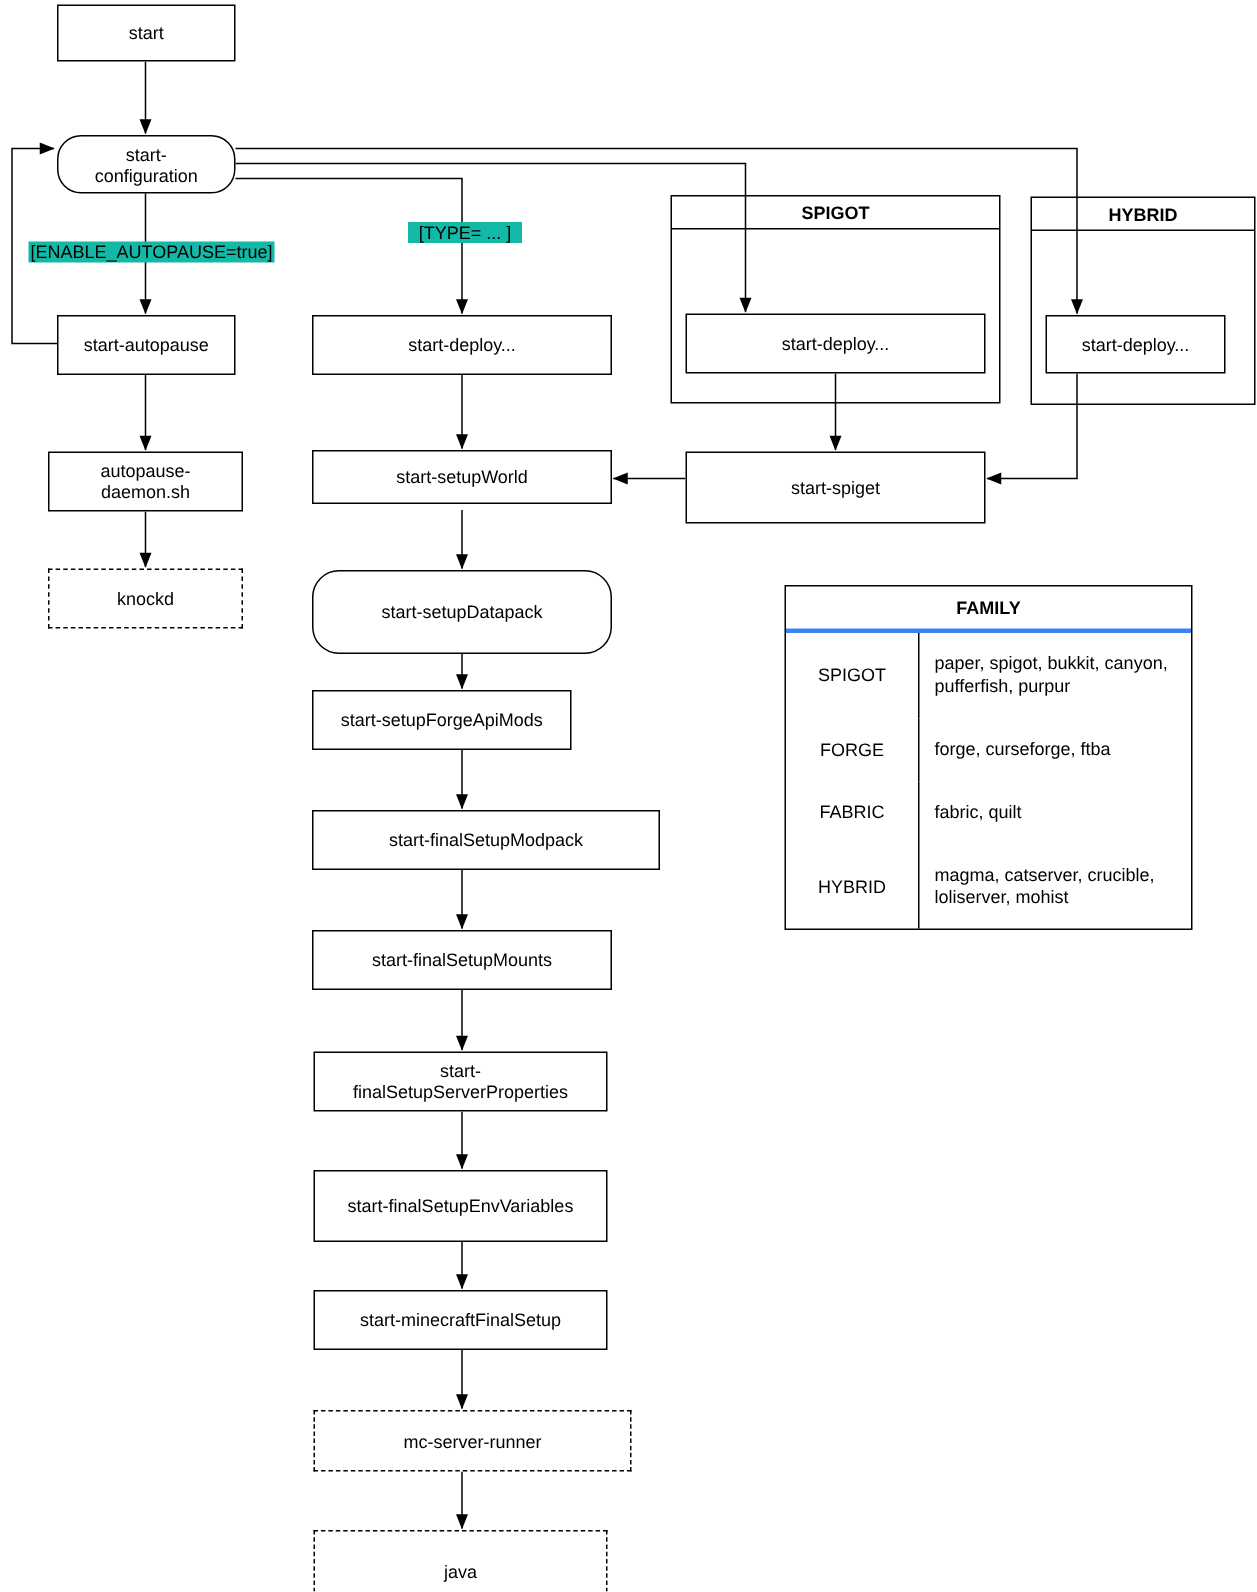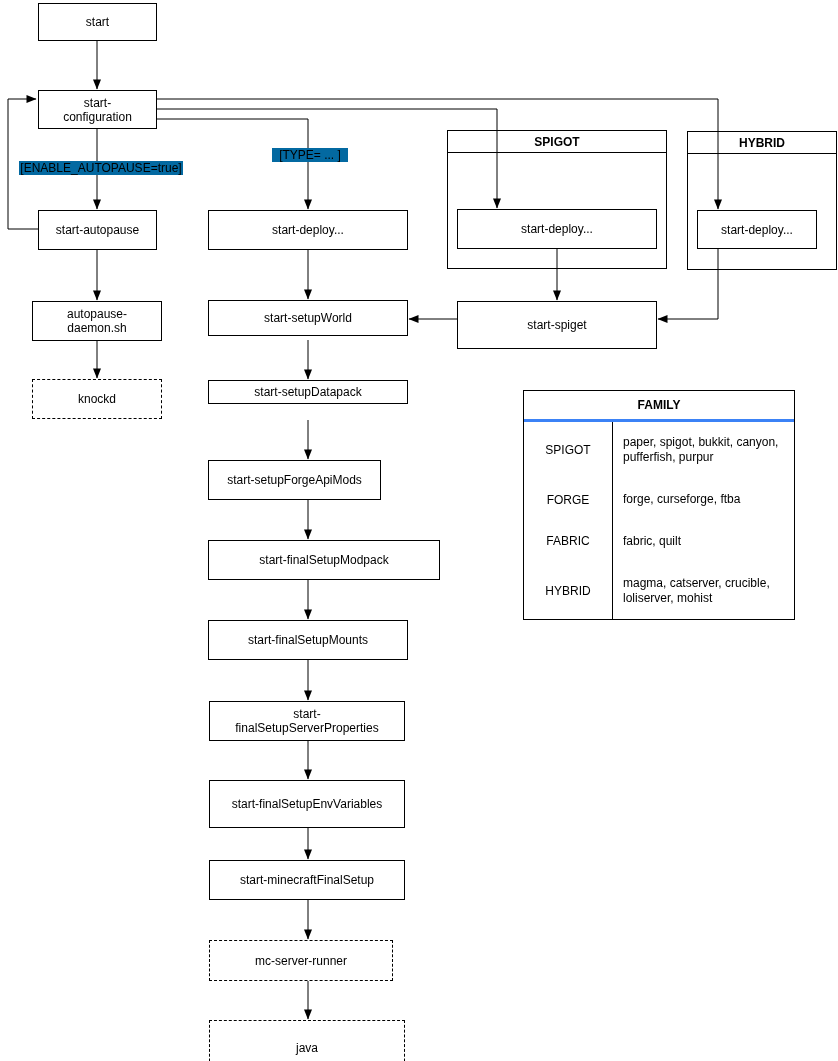--- a/index.html
+++ b/index.html
@@ -17,21 +17,21 @@
   .node.dashed { border-style:dashed; }
   .container-box {
     position:absolute; box-sizing:border-box; background:#ffffff;
     border:1px solid #000; z-index:1;
   }
   .container-header {
     box-sizing:border-box; width:100%; border-bottom:1px solid #000;
     display:flex; align-items:center; justify-content:center; font-weight:bold;
   }
   .edge-label {
-    position:absolute; z-index:4; background:#0369a1; padding:0 2px;
+    position:absolute; z-index:4; background:#14b8a6; padding:0 2px;
     display:flex; align-items:center; justify-content:center; text-align:center;
     line-height:13px;
   }
   
   .family-table {
     position:absolute; box-sizing:border-box; border:1px solid #000;
     background:#fff; z-index:3; display:flex; flex-direction:column;
   }
   .family-header {
     box-sizing:border-box; height:31px; border-bottom:3px solid #3b82f6;
@@ -86,47 +86,47 @@
       <line x1="308" y1="660" x2="308" y2="700" marker-end="url(#arr)"></line>
       <line x1="308" y1="741" x2="308" y2="779" marker-end="url(#arr)"></line>
       <line x1="308" y1="820" x2="308" y2="859" marker-end="url(#arr)"></line>
       <line x1="308" y1="900" x2="308" y2="939" marker-end="url(#arr)"></line>
       <line x1="308" y1="981" x2="308" y2="1019" marker-end="url(#arr)"></line>
     </g>
   </svg>
 
   <div class="node" style="left:38px; top:3px; width:119px; height:38px;">start</div>
 
-  <div class="node" style="left:38px; top:90px; width:119px; height:39px;">start-configuration</div>
+  <div class="node" style="left:38px; top:90px; width:119px; height:39px;border-radius:16px;">start-configuration</div>
 
   <div class="node" style="left:38px; top:210px; width:119px; height:40px;">start-autopause</div>
 
   <div class="node" style="left:32px; top:301px; width:130px; height:40px;">autopause-daemon.sh</div>
 
   <div class="node dashed" style="left:32px; top:379px; width:130px; height:40px;">knockd</div>
 
   <div class="node" style="left:208px; top:210px; width:200px; height:40px;">start-deploy...</div>
 
   <div class="node" style="left:208px; top:300px; width:200px; height:36px;">start-setupWorld</div>
 
-  <div class="node" style="left:208px; top:380px; width:200px; height:24px;">start-setupDatapack</div>
+  <div class="node" style="left:208px; top:380px; width:200px; height:56px;border-radius:18px;">start-setupDatapack</div>
 
   <div class="node" style="left:208px; top:460px; width:173px; height:40px;">start-setupForgeApiMods</div>
 
   <div class="node" style="left:208px; top:540px; width:232px; height:40px;">start-finalSetupModpack</div>
 
   <div class="node" style="left:208px; top:620px; width:200px; height:40px;">start-finalSetupMounts</div>
 
   <div class="node" style="left:209px; top:701px; width:196px; height:40px;">start-finalSetupServerProperties</div>
 
   <div class="node" style="left:209px; top:780px; width:196px; height:48px;">start-finalSetupEnvVariables</div>
 
   <div class="node" style="left:209px; top:860px; width:196px; height:40px;">start-minecraftFinalSetup</div>
 
-  <div class="node dashed" style="left:209px; top:940px; width:184px; height:41px;">mc-server-runner</div>
+  <div class="node dashed" style="left:209px; top:940px; width:212px; height:41px;">mc-server-runner</div>
 
   <div class="node dashed" style="left:209px; top:1020px; width:196px; height:56px;">java</div>
 
   <div class="node" style="left:457px; top:209px; width:200px; height:40px;">start-deploy...</div>
 
   <div class="node" style="left:697px; top:210px; width:120px; height:39px;">start-deploy...</div>
 
   <div class="node" style="left:457px; top:301px; width:200px; height:48px;">start-spiget</div>
 
   <div class="edge-label" style="left:19px; top:161px; width:160px; height:14px;">[ENABLE_AUTOPAUSE=true]</div>

